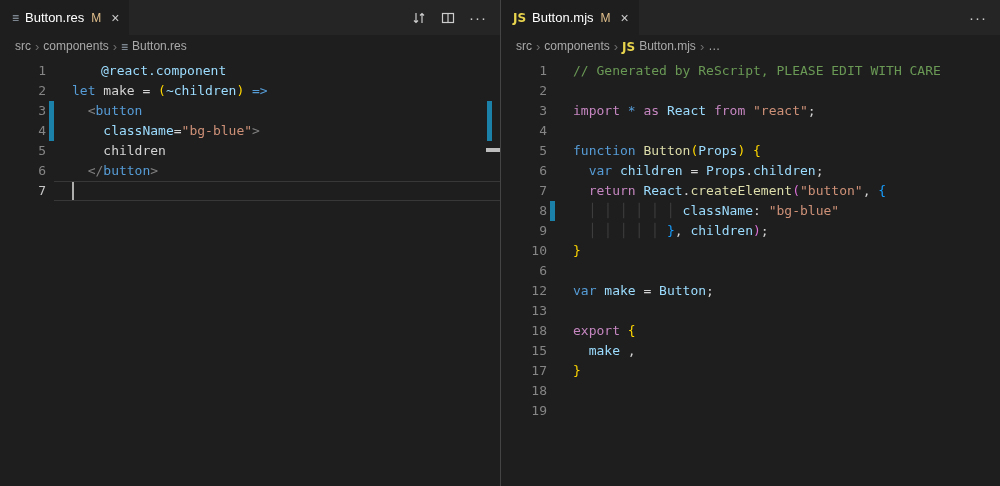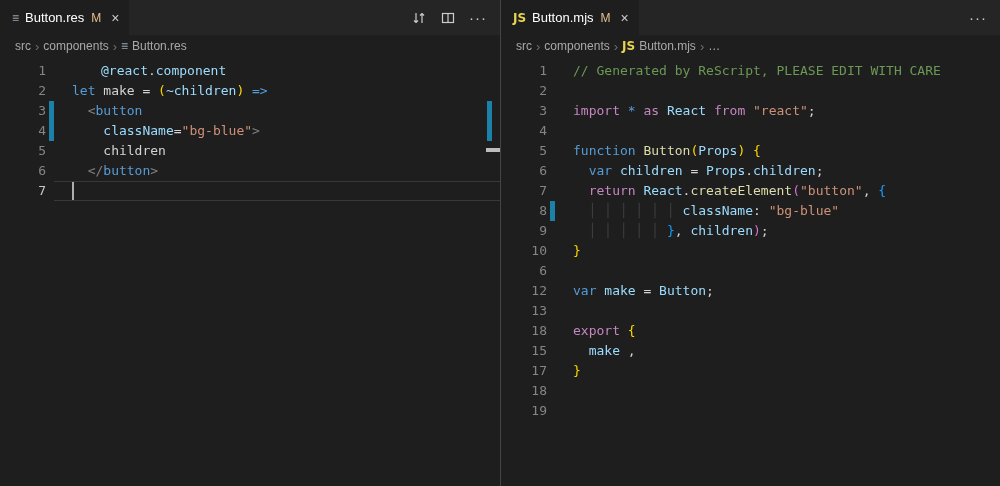--- a/index.html
+++ b/index.html
@@ -22,21 +22,21 @@
   .tab{background:var(--bg);display:flex;align-items:center;padding:0 10px 0 12px;cursor:pointer;}
   .tab-title{color:var(--tab_fg);font-size:13px;margin-left:6px;}
   .tab-m{color:var(--modified_badge);font-size:12px;margin-left:7px;}
   .tab-close{color:var(--icon_fg);font-size:14px;margin-left:10px;line-height:1;}
   .file-icon{color:var(--file_icon);font-size:12px;line-height:1;}
   .js-icon{color:var(--js_icon);font-weight:700;font-size:12px;font-family:"DejaVu Sans",sans-serif;line-height:1;}
   .tab-actions{margin-left:auto;display:flex;align-items:center;gap:13px;padding-right:13px;}
   .action{display:flex;align-items:center;color:var(--icon_fg);cursor:pointer;}
   .more{font-size:15px;letter-spacing:1px;color:var(--icon_fg);}
   .breadcrumbs{height:22px;display:flex;align-items:center;padding-left:15px;font-size:12px;color:var(--breadcrumb_fg);background:var(--bg);flex-shrink:0;}
-  .crumb{display:flex;align-items:center;gap:4px;cursor:pointer;}
+  .crumb{display:flex;align-items:flex-end;gap:4px;cursor:pointer;}
   .crumb-sep{color:var(--crumb_sep);font-size:13px;margin:0 4px;}
   .editor{flex:1;position:relative;padding-top:4px;font-family:"DejaVu Sans Mono",monospace;font-size:13px;overflow:hidden;}
   .code-line{display:flex;height:20px;line-height:20px;white-space:pre;}
   .ln{width:46px;text-align:right;color:var(--line_number);flex-shrink:0;font-family:inherit;}
   .code-line.active .ln{color:var(--line_number_active);}
   .modbar{width:5px;margin-left:3px;flex-shrink:0;}
   .modbar.on{background:var(--gutter_modified);}
   .lc{flex:1;padding-left:18px;color:var(--txt);position:relative;white-space:pre;}
   .code-line.active .lc{box-shadow:inset 0 1px 0 var(--current_line_border),inset 0 -1px 0 var(--current_line_border);}
   .cursor{position:absolute;left:18px;top:1px;width:2px;height:18px;background:var(--cursor);}

